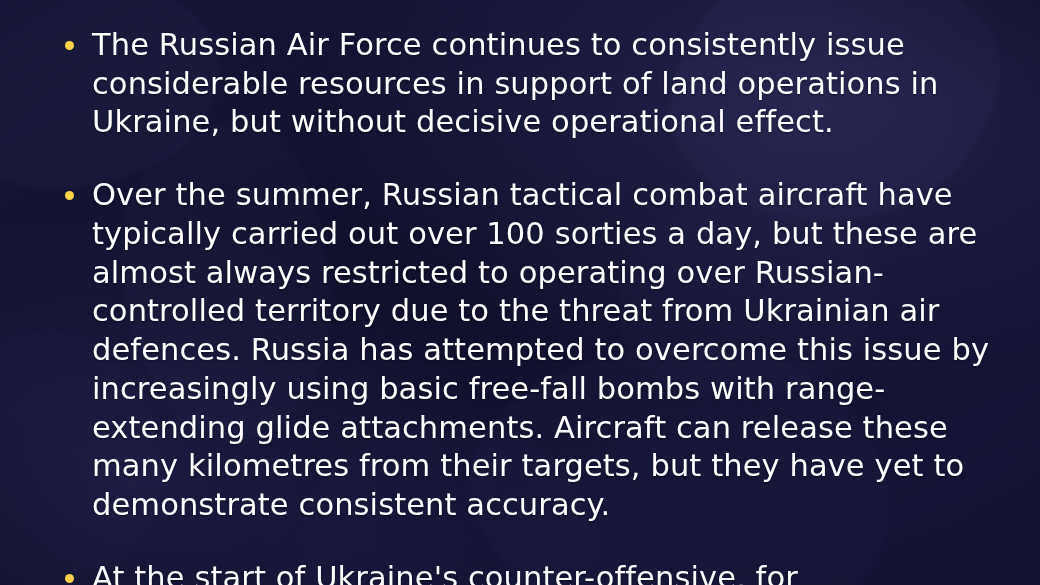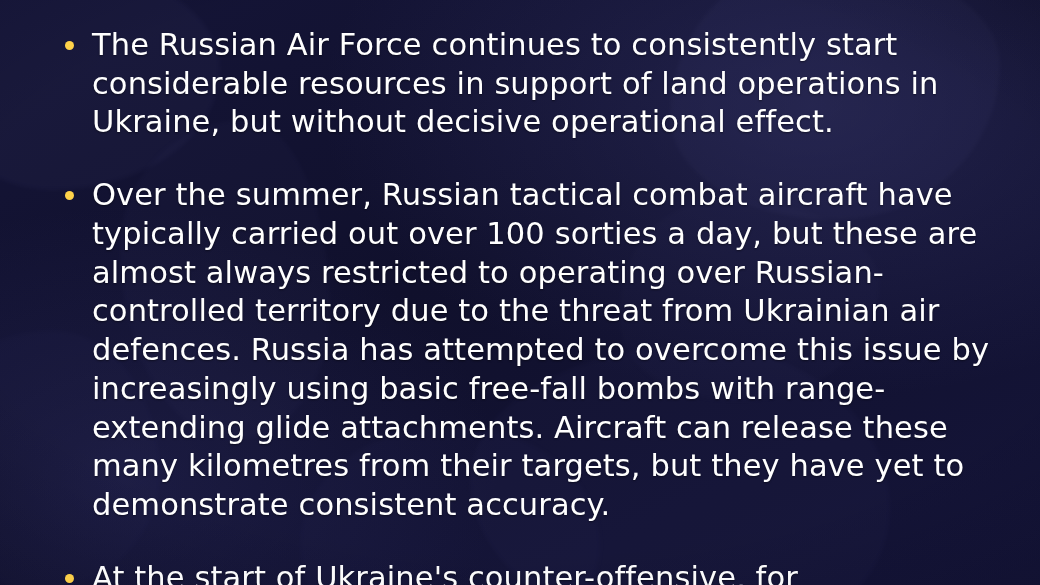--- a/index.html
+++ b/index.html
@@ -110,21 +110,21 @@
     <div class="blob b6"></div>
     <div class="blob b7"></div>
   </div>
   <div class="vignette"></div>
 
   <div class="content">
     <ul class="bullet-list">
 
       <li class="bullet-item">
         <span class="bullet-dot"></span>
-        <span class="bullet-text">The Russian Air Force continues to consistently start considerable resources in support of land operations in Ukraine, but without decisive operational effect.</span>
+        <span class="bullet-text">The Russian Air Force continues to consistently issue considerable resources in support of land operations in Ukraine, but without decisive operational effect.</span>
       </li>
 
       <li class="bullet-item">
         <span class="bullet-dot"></span>
         <span class="bullet-text">Over the summer, Russian tactical combat aircraft have typically carried out over 100 sorties a day, but these are almost always restricted to operating over Russian-controlled territory due to the threat from Ukrainian air defences. Russia has attempted to overcome this issue by increasingly using basic free-fall bombs with range-extending glide attachments. Aircraft can release these many kilometres from their targets, but they have yet to demonstrate consistent accuracy.</span>
       </li>
 
       <li class="bullet-item clipped">
         <span class="bullet-dot"></span>
         <span class="bullet-text">At the start of Ukraine's counter-offensive, for</span>

